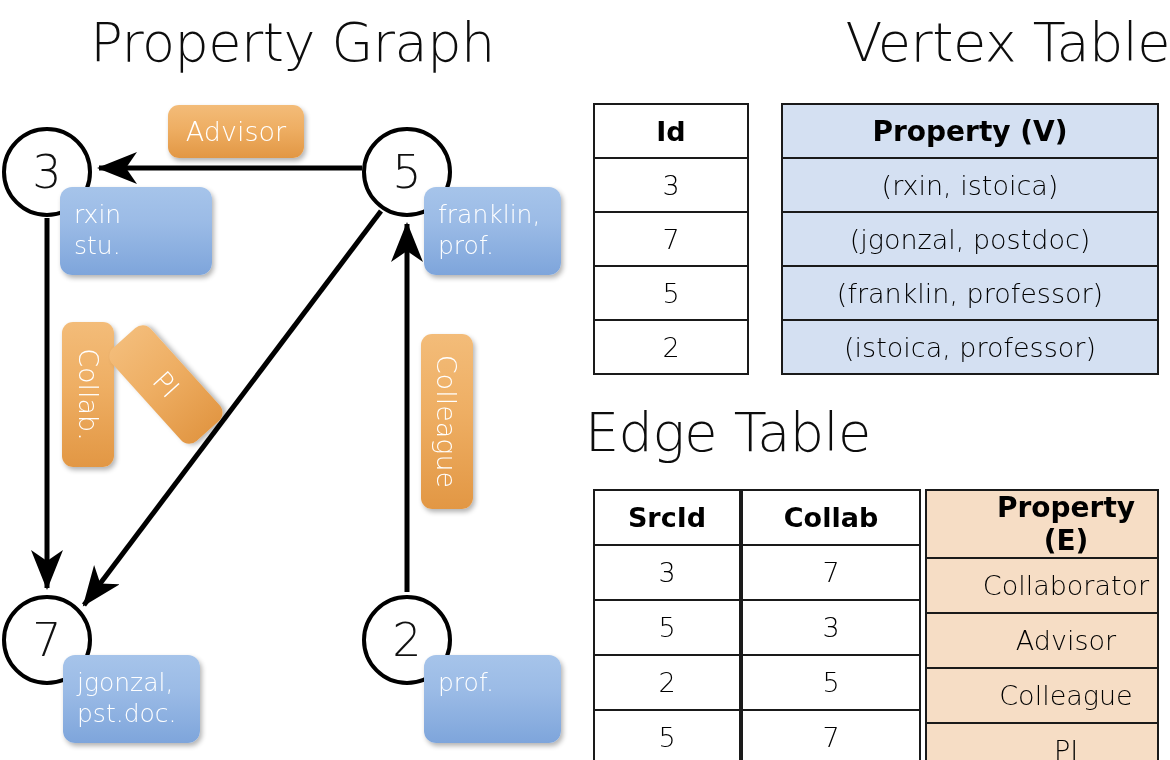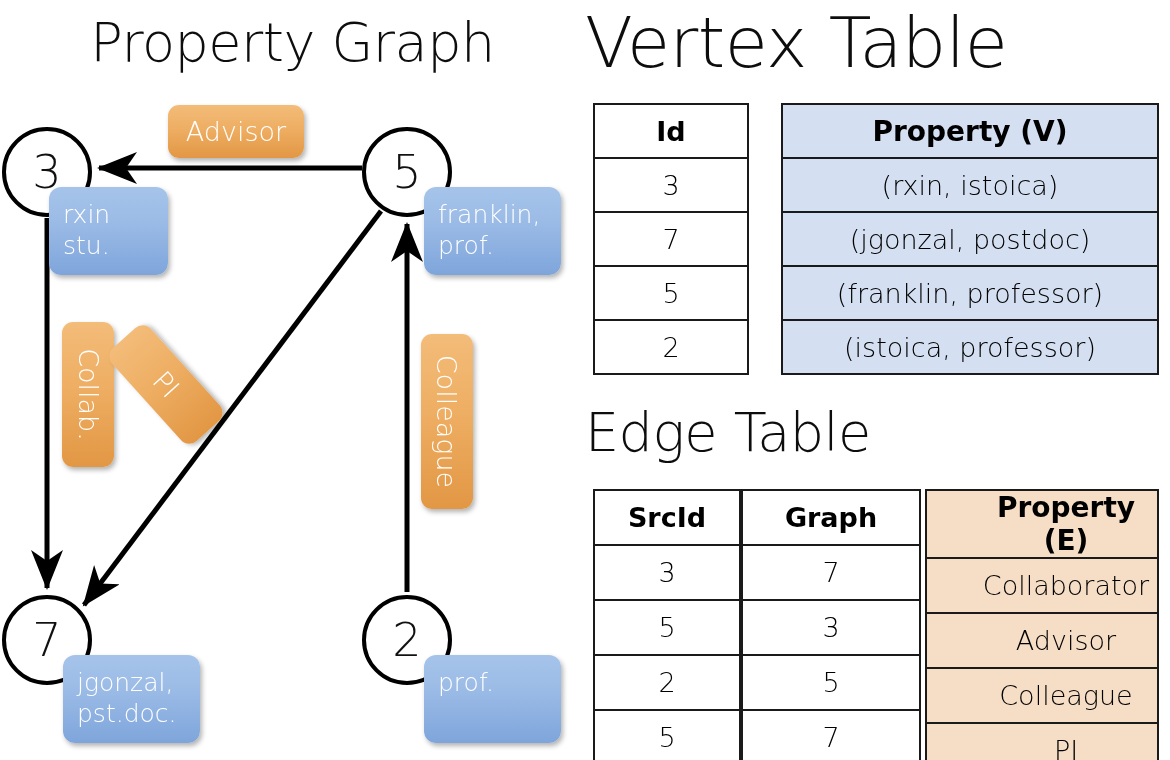--- a/index.html
+++ b/index.html
@@ -26,22 +26,22 @@
     letter-spacing: -0.5px;
   }
   #title-property-graph {
     left: 0; top: 8px; width: 585px;
     text-align: center;
     font-size: 54px;
     line-height: 70px;
   }
   #title-vertex-table {
     left: 585px; top: 8px; width: 585px;
-    text-align: left;
-    font-size: 70px;
+    text-align: right;
+    font-size: 54px;
     line-height: 70px;
   }
   #title-edge-table {
     left: 585px; top: 398px; width: 585px;
     text-align: left;
     font-size: 54px;
     line-height: 70px;
   }
 
   
@@ -89,21 +89,21 @@
     box-shadow: 2px 3px 5px rgba(0,0,0,0.30);
     color: #ffffff;
     font-family: "DejaVu Sans", sans-serif;
     font-weight: 300;
     font-size: 25px;
     line-height: 31px;
     padding: 12px 0 0 14px;
     box-sizing: border-box;
     z-index: 4;
   }
-  #prop-rxin      { left: 49px;  top: 187px; width: 119px; height: 88px; }
+  #prop-rxin      { left: 60px;  top: 187px; width: 152px; height: 88px; }
   #prop-franklin  { left: 424px; top: 187px; width: 137px; height: 88px; }
   #prop-jgonzal   { left: 63px;  top: 655px; width: 137px; height: 88px; }
   #prop-istoica   { left: 424px; top: 655px; width: 137px; height: 88px; }
 
   
   .edge-label {
     position: absolute;
     border-radius: 11px;
     background: linear-gradient(180deg, #f3bc79 0%, #eeae63 45%, #e29744 100%);
     box-shadow: 2px 3px 5px rgba(0,0,0,0.30);
@@ -308,21 +308,21 @@
       </tr>
     <tr>
         <td>5</td>
       </tr>
   </tbody>
 </table>
 
 <table class="tbl" id="edge-dst-table">
   <thead>
     <tr>
-      <th>Graph</th>
+      <th>Collab</th>
     </tr>
   </thead>
   <tbody>
     <tr>
         <td>7</td>
       </tr>
     <tr>
         <td>3</td>
       </tr>
     <tr>

